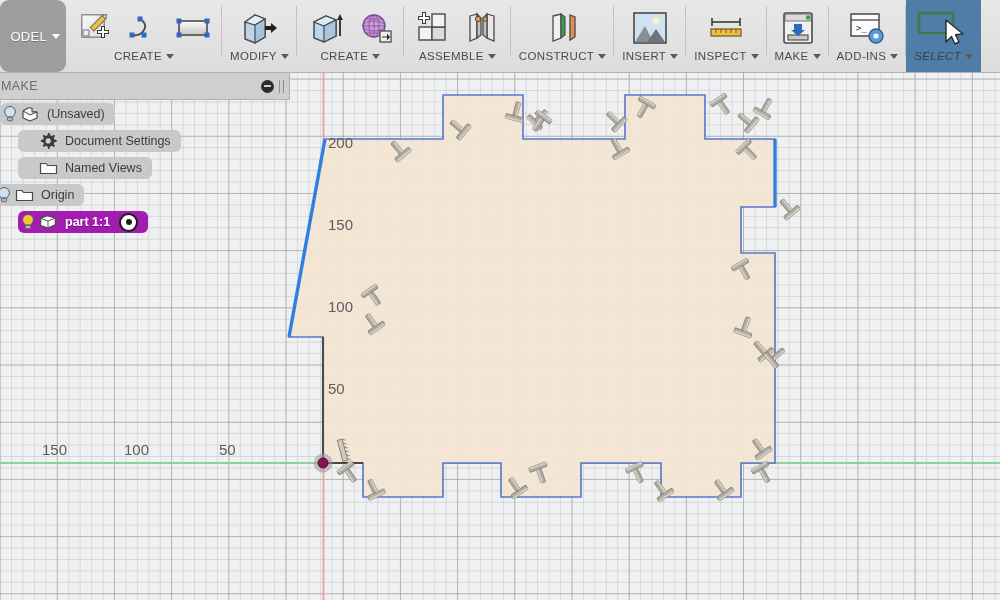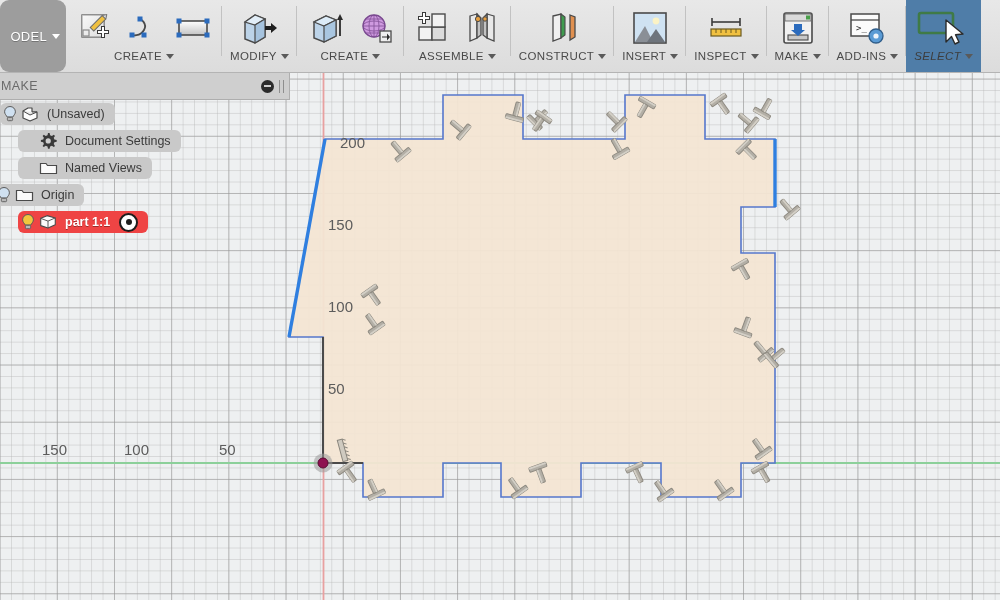--- a/index.html
+++ b/index.html
@@ -106,21 +106,21 @@
   .hdr-dot i{display:block;width:7px;height:2px;background:#cfcfcf;}
   .hdr-grip{width:3px;height:13px;border-left:1px solid #8e8e8e;border-right:1px solid #8e8e8e;}
 
   #browser-tree{padding-top:3px;}
   .tree-row{
     display:flex;align-items:center;height:22px;margin-bottom:5px;
     width:max-content;background:#c9c9c9;border-radius:6px;
     padding-right:10px;box-sizing:border-box;
   }
   .tree-label{color:#3b3b3b;font-size:12.5px;white-space:nowrap;margin-left:7px;}
-  .tree-row.selected{background:#ef4444;}
+  .tree-row.selected{background:#a21caf;}
   .tree-row.selected .tree-label{color:#fff;font-weight:bold;text-shadow:0 1px 0 rgba(0,0,0,.35);}
   .tri-ico{width:20px;height:18px;display:flex;align-items:center;justify-content:center;flex:none;}
 
   .radio-ico{
     width:15px;height:15px;border-radius:50%;border:2px solid #1d1d1d;background:#fff;
     display:flex;align-items:center;justify-content:center;margin-left:9px;flex:none;
   }
   .radio-ico i{width:6px;height:6px;border-radius:50%;background:#1d1d1d;display:block;}
 </style>
 </head>
@@ -570,21 +570,21 @@
           </g>
         </g>
         <circle cx="323" cy="391" r="9.5" fill="#9a9a9a" opacity=".55"></circle>
         <circle cx="323" cy="391" r="5" fill="#8e1050" stroke="#5a0a32" stroke-width="1"></circle>
       </svg>
 
     <div id="axis-labels">
         <div class="axis-label" style="left: 42px; top: 369px;">150</div>
         <div class="axis-label" style="left: 124px; top: 369px;">100</div>
         <div class="axis-label" style="left: 219px; top: 369px;">50</div>
-        <div class="axis-label" style="left: 328px; top: 62px; margin-left: 12px;">200</div>
+        <div class="axis-label" style="left: 328px; top: 62px;">200</div>
         <div class="axis-label" style="left: 328px; top: 144px;">150</div>
         <div class="axis-label" style="left: 328px; top: 226px;">100</div>
         <div class="axis-label" style="left: 328px; top: 308px;">50</div>
       </div>
   </div>
 
   <div id="browser">
     <div id="browser-header">
       <span id="browser-title">MAKE</span>
       <div id="browser-header-right">

